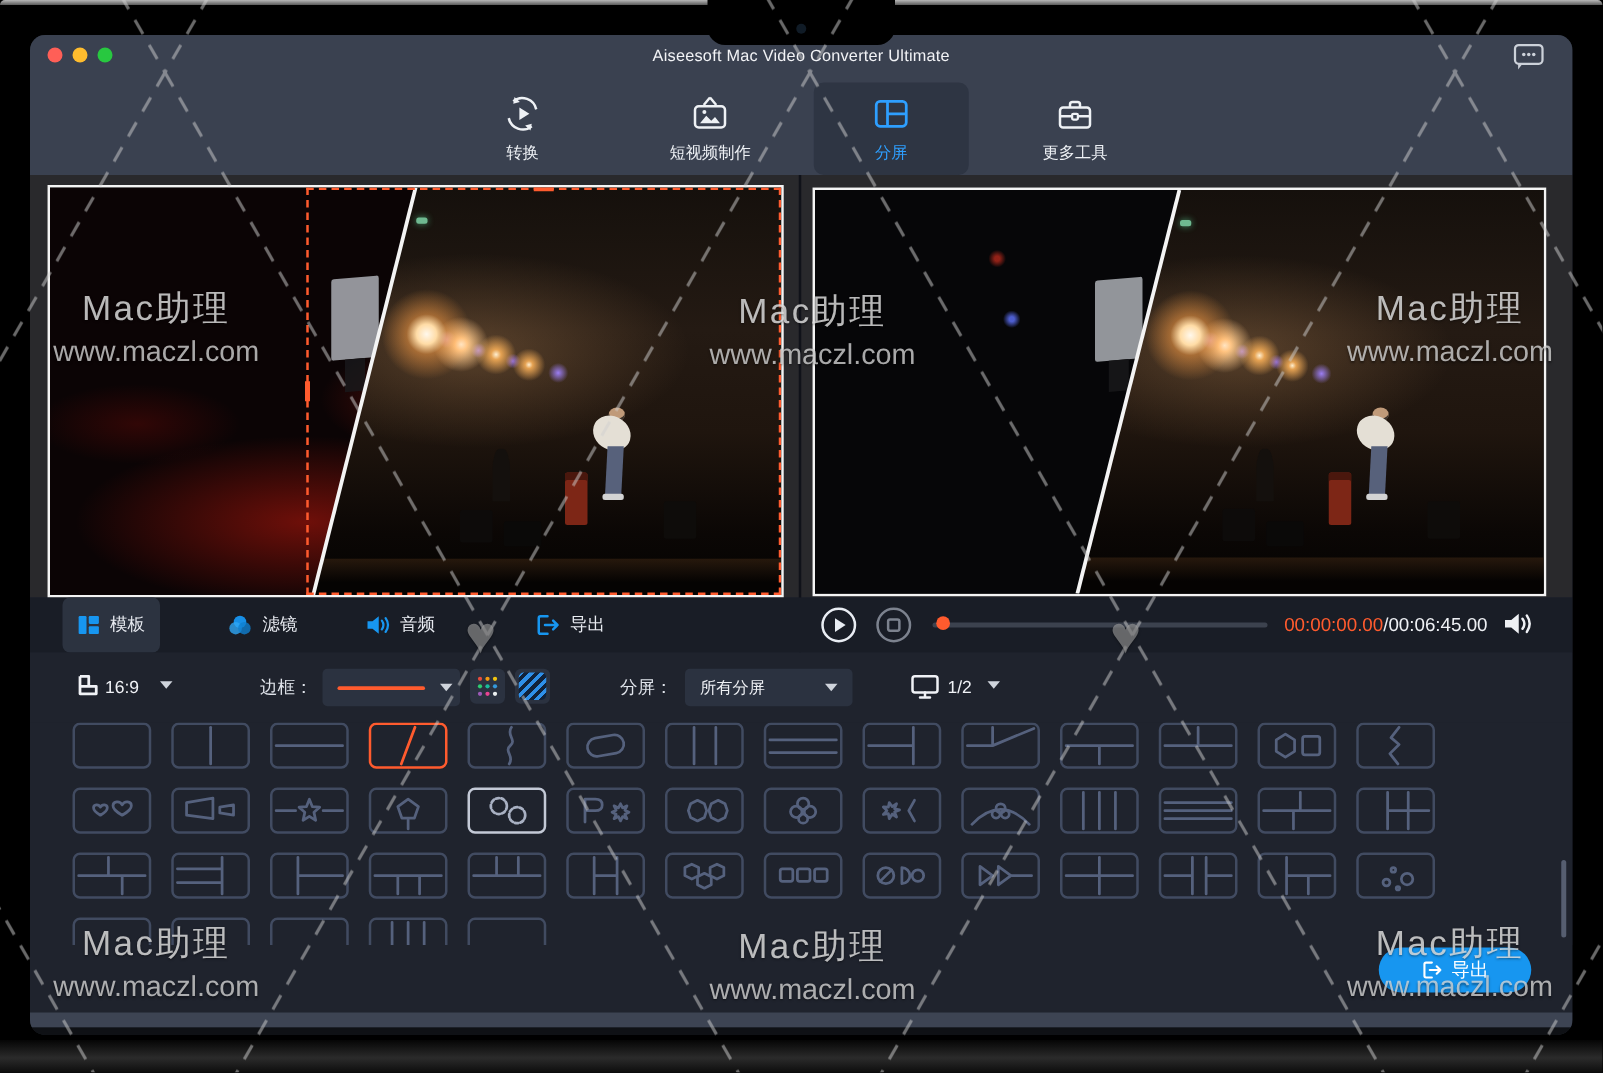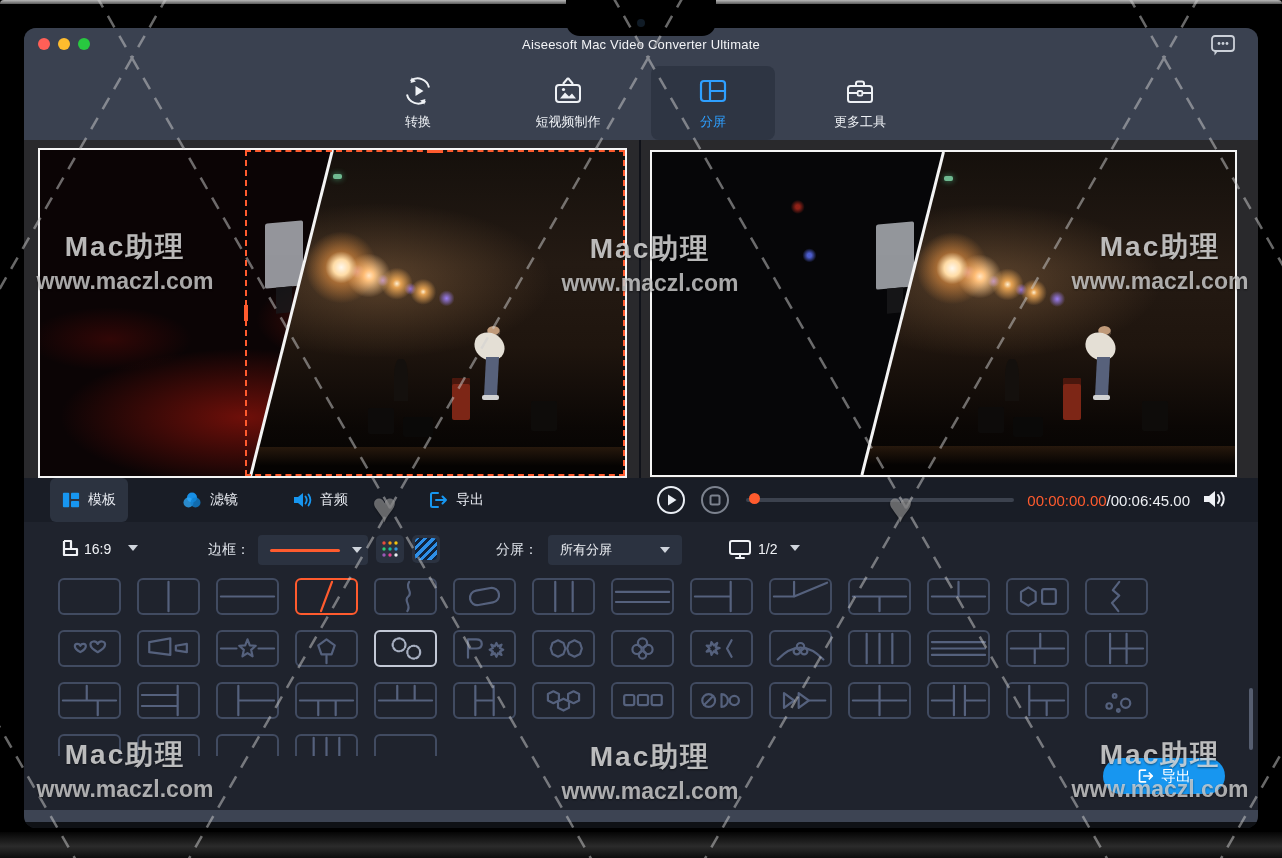--- a/index.html
+++ b/index.html
@@ -150,21 +150,21 @@
   .tpl-scroll { position:absolute; right:5px; top:660px; width:4px; height:62px; border-radius:2px;
     background:#565e70; cursor:pointer; }
 
   .export-btn { position:absolute; left:1079px; top:730px; width:122px; height:36px; border-radius:18px;
     background:#1796f0; color:#fff; display:flex; align-items:center; justify-content:center; gap:7px;
     font-size:15px; cursor:pointer; z-index:6; }
   .footer-strip { position:absolute; left:0; top:782px; width:100%; height:12px; background:#3d4453; }
   .window-bottom { position:absolute; left:0; top:794px; width:100%; height:6px; background:#0f1115; }
 
   
-  .wm { position:absolute; inset:0; z-index:50; pointer-events:none;font-weight:bold; }
+  .wm { position:absolute; inset:0; z-index:50; pointer-events:none; }
   .wm-lines { position:absolute; left:0; top:0; }
   .wm-text { position:absolute; width:260px; text-align:center; color:rgba(225,225,225,.82);
     text-shadow:0 1px 2px rgba(0,0,0,.45); }
   .wm-text .l1 { font-size:28px; letter-spacing:2px; }
   .wm-text .l2 { font-size:23px; margin-top:2px; color:rgba(215,215,215,.78); }
   .wm-heart { position:absolute; font-size:42px; color:rgba(175,175,175,.55);
     text-shadow:0 1px 2px rgba(0,0,0,.4); }
 </style>
 </head>
 <body>

